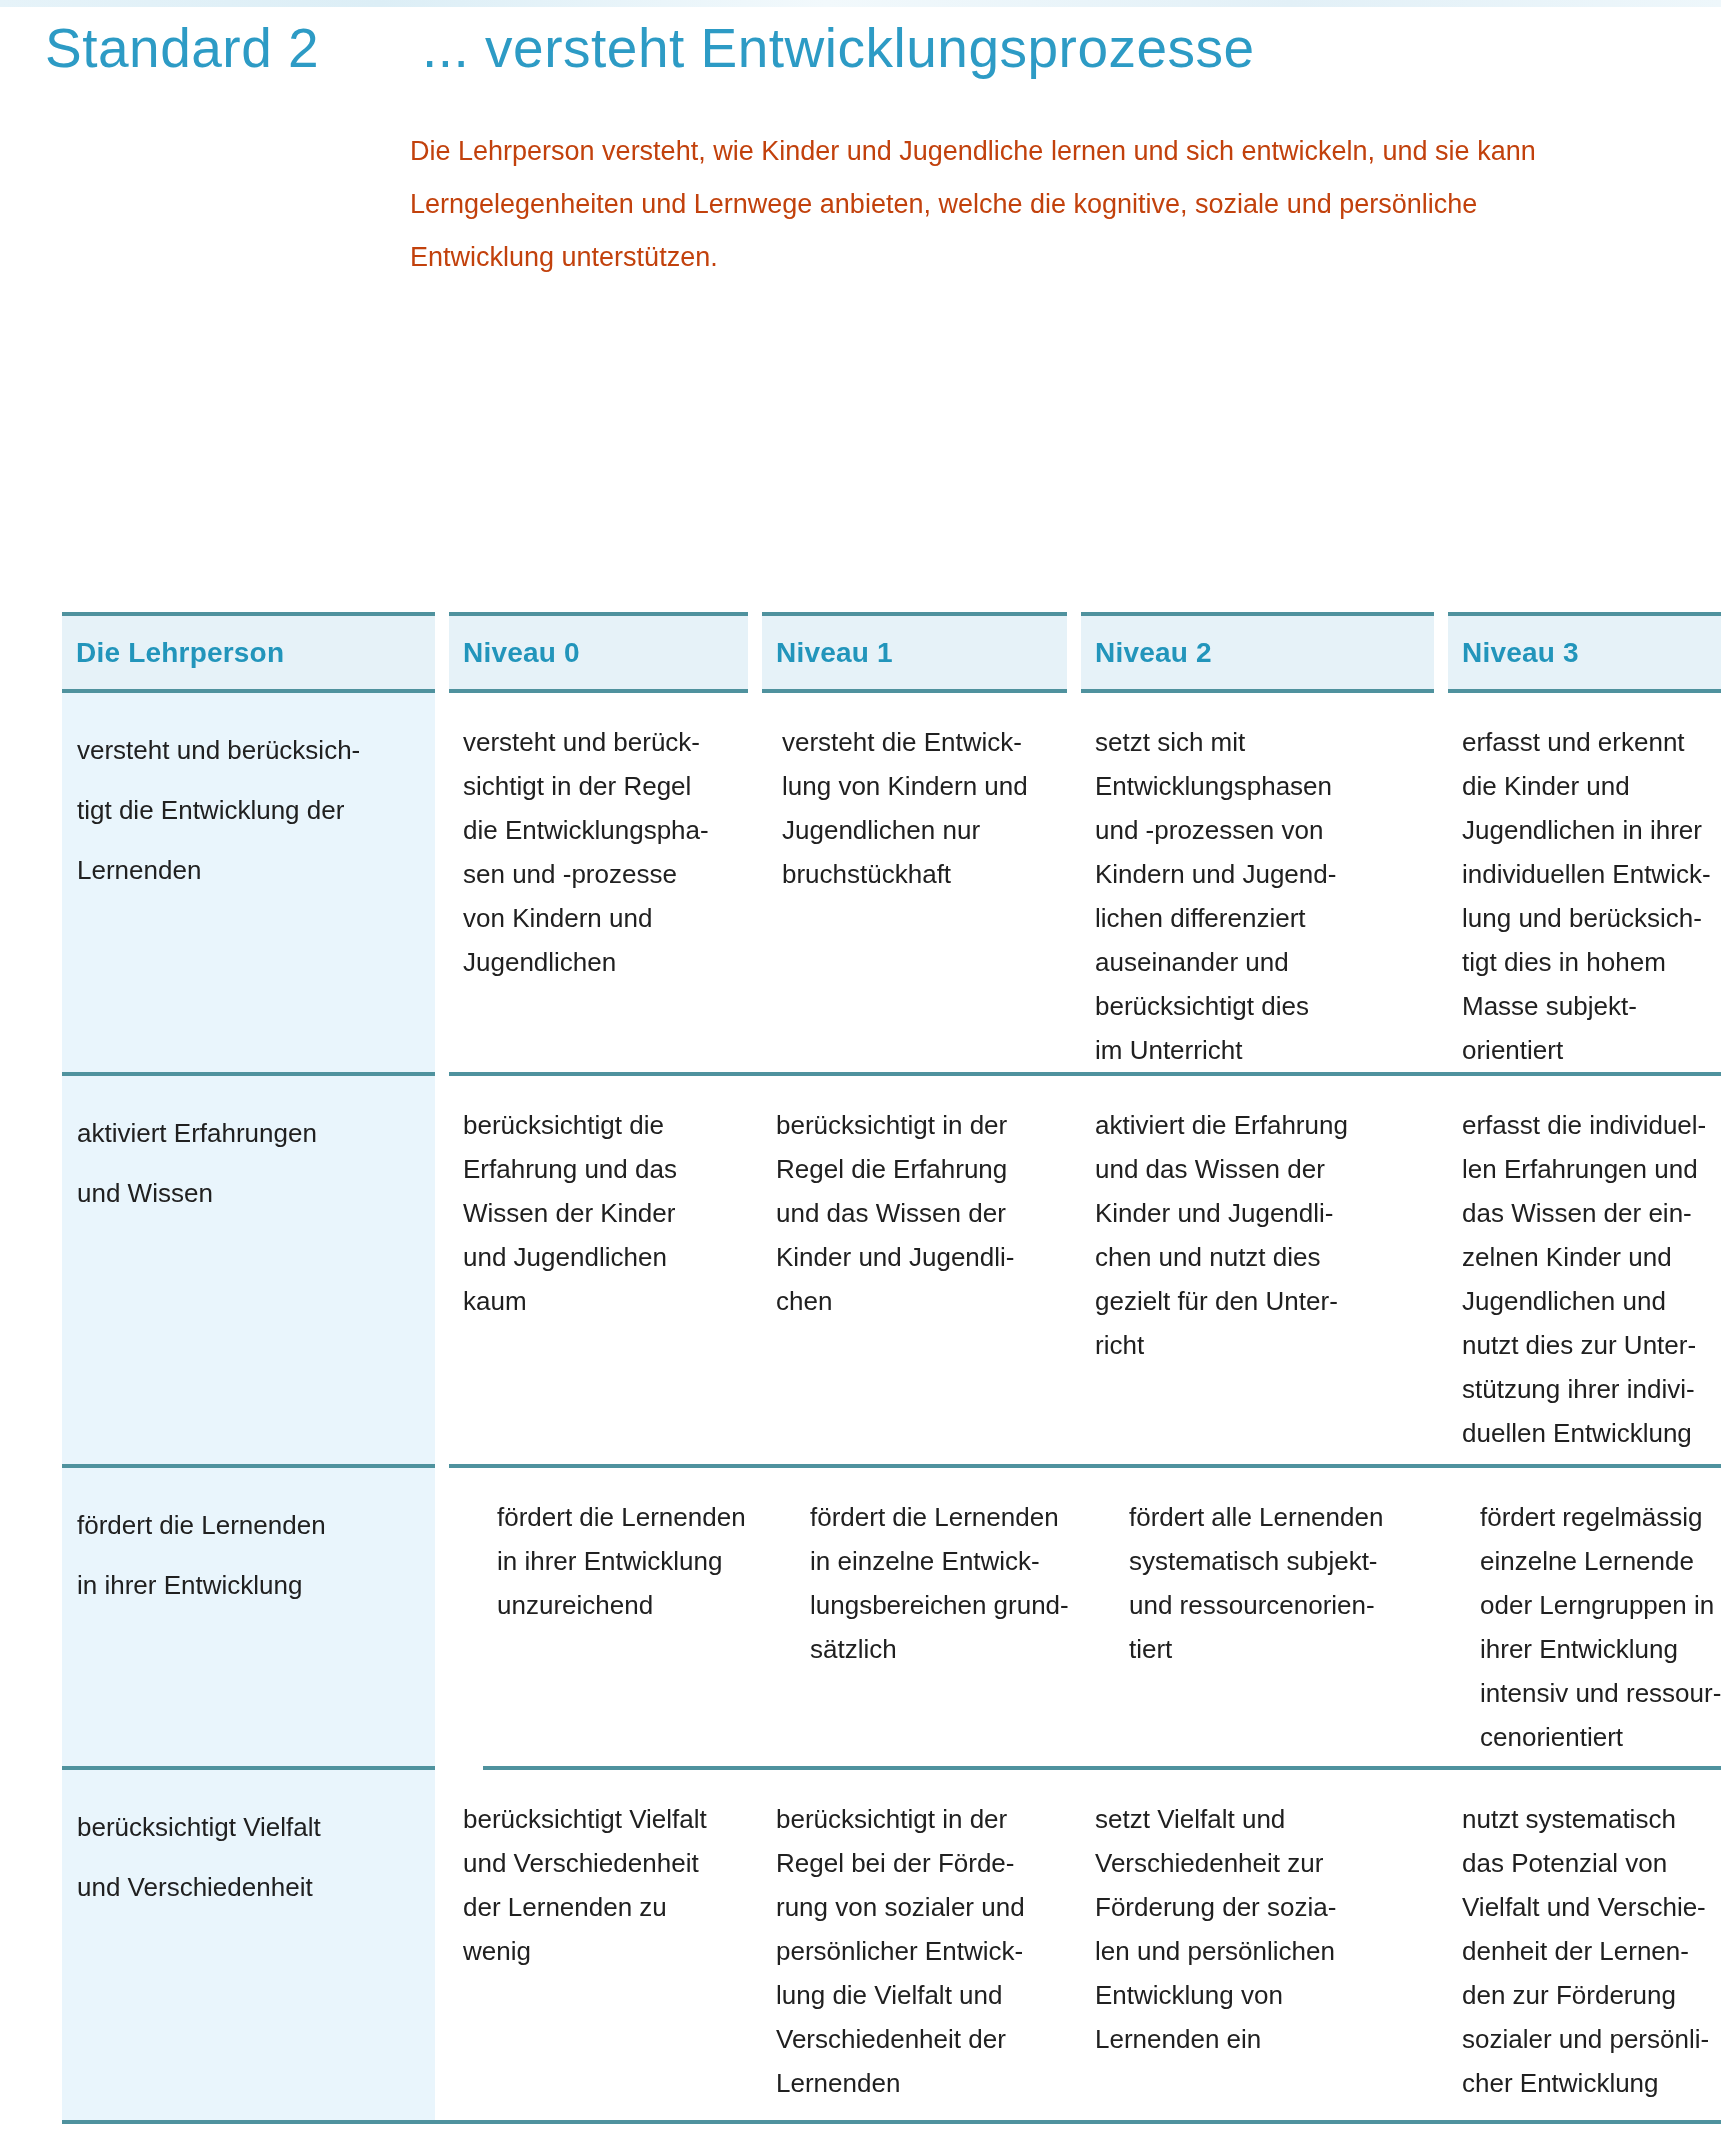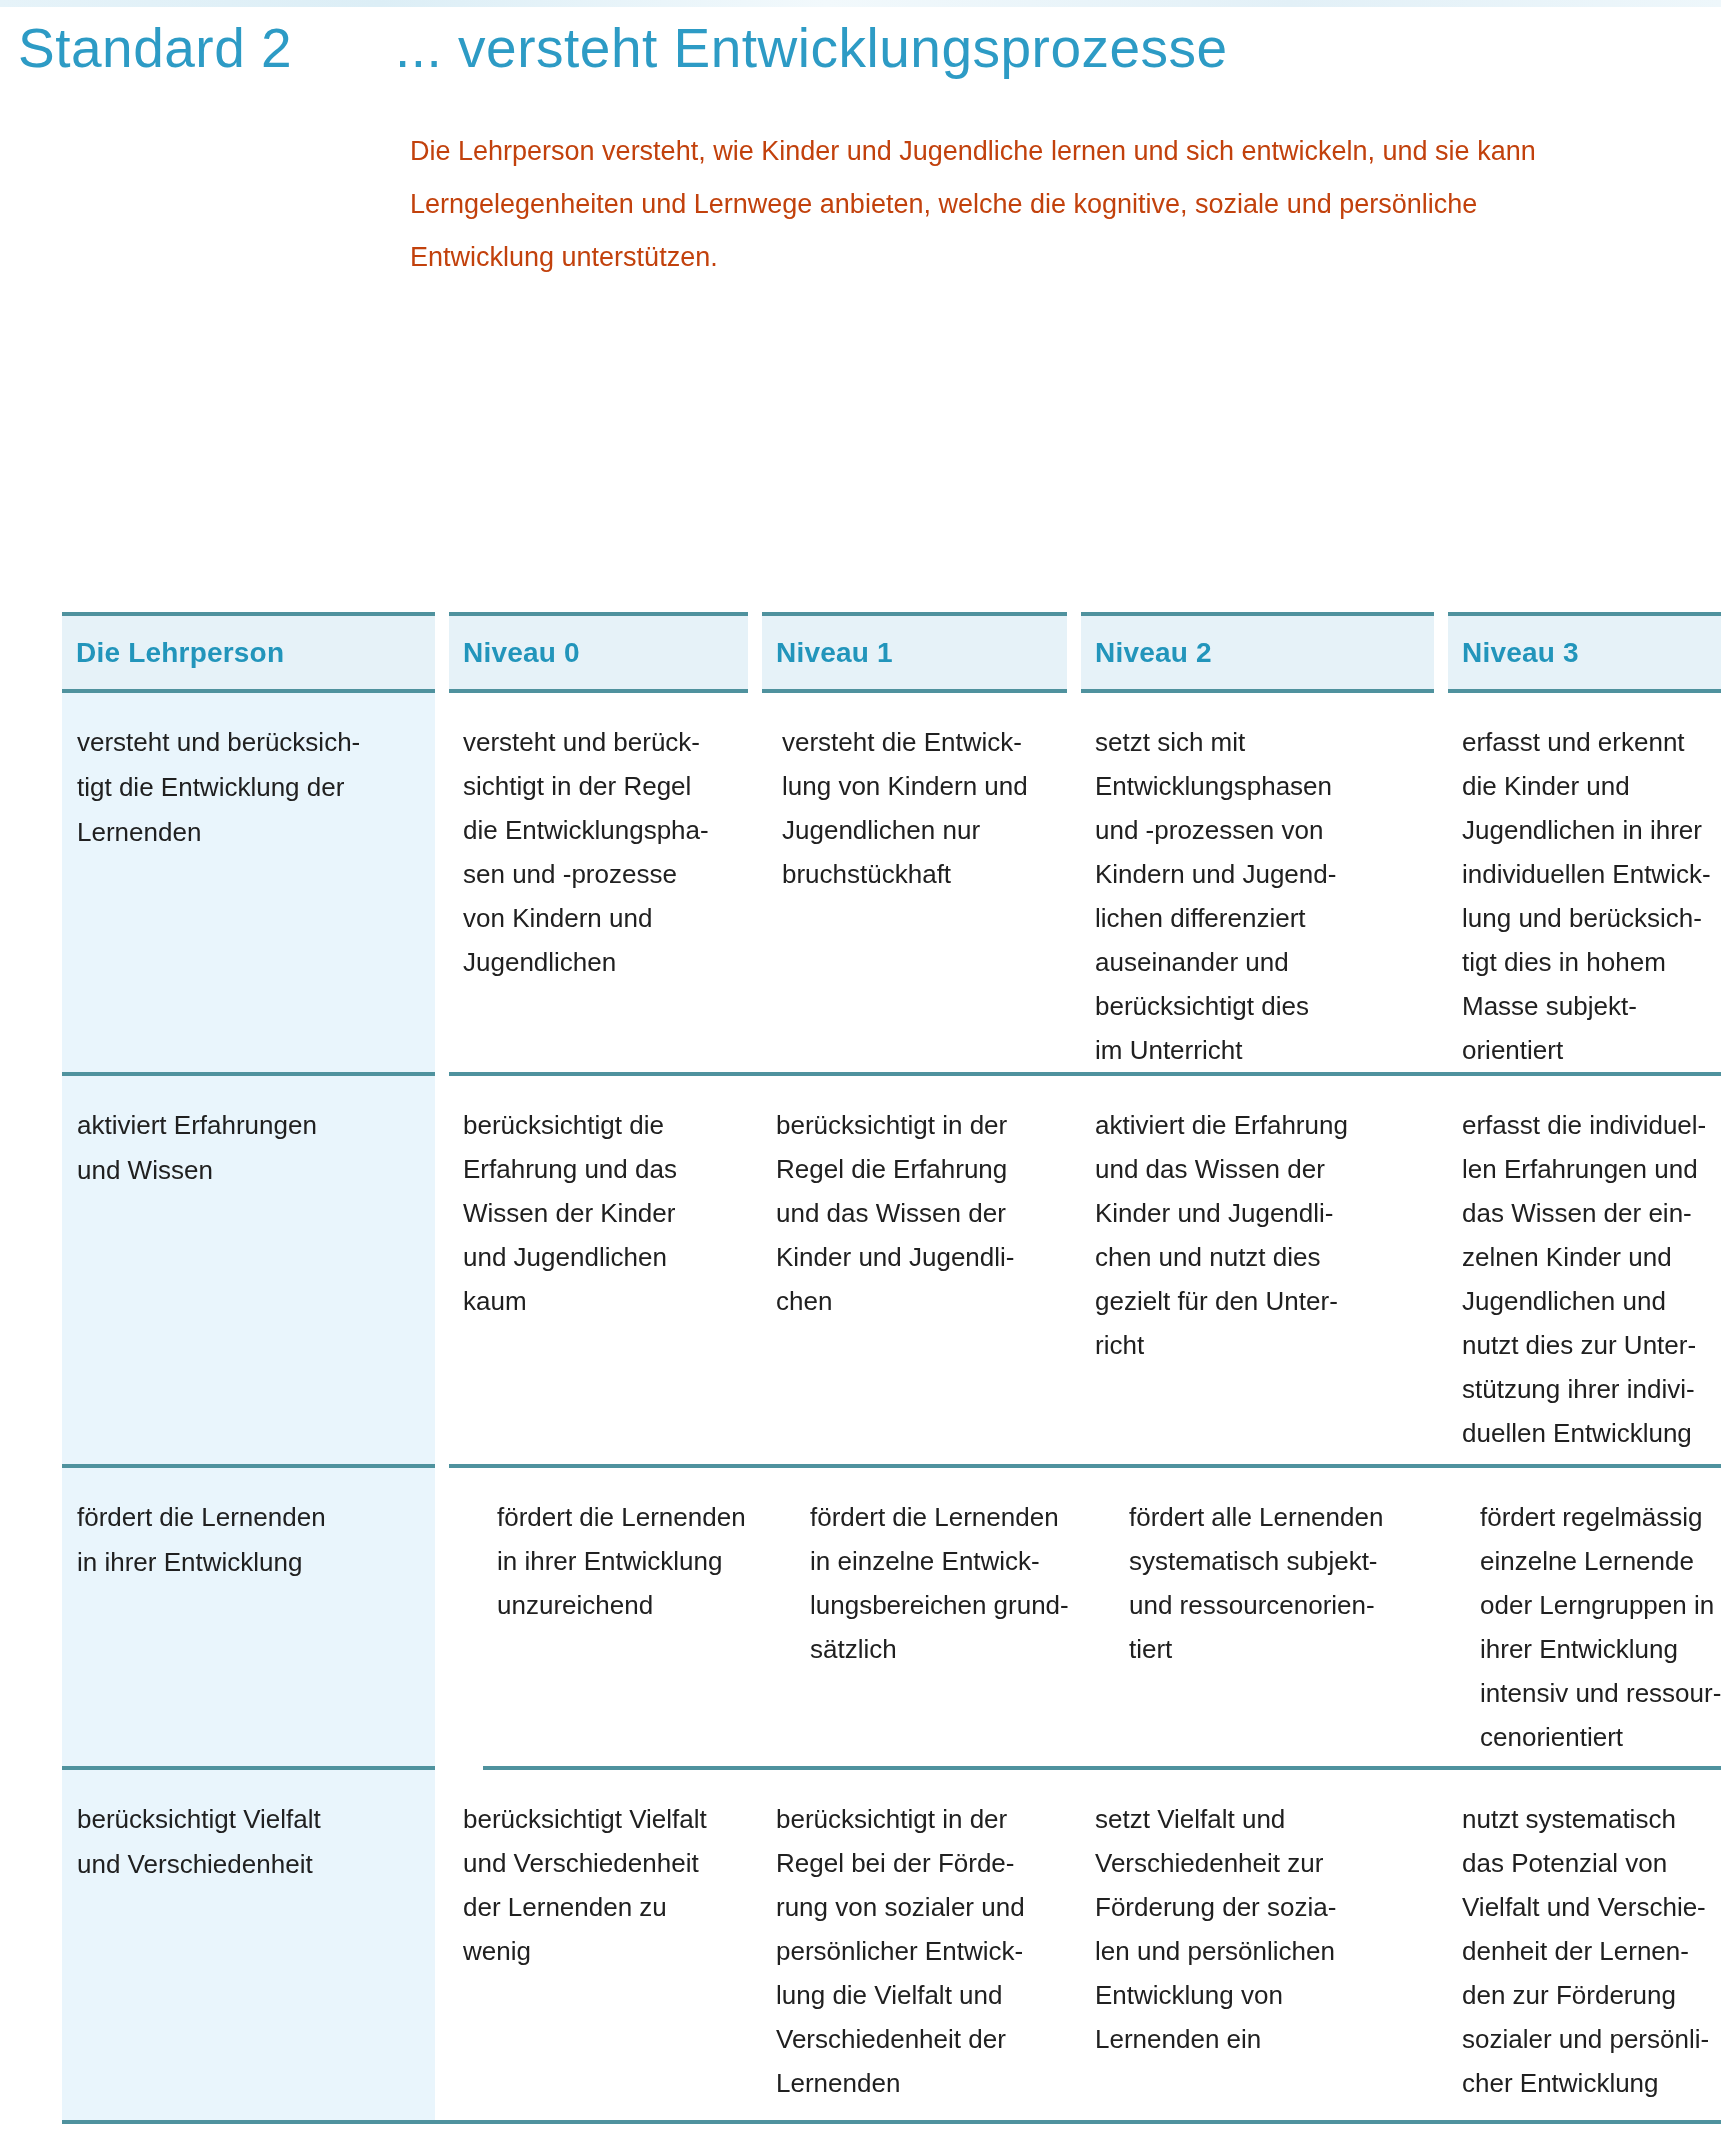--- a/index.html
+++ b/index.html
@@ -5,21 +5,21 @@
   html,body{margin:0;padding:0;}
   body{
     width:1721px;height:2149px;position:relative;background:#ffffff;
     font-family:"Liberation Sans", sans-serif;color:#202020;overflow:hidden;
   }
   .top-strip{
     position:absolute;top:0;left:0;width:1721px;height:7px;
     background:linear-gradient(90deg,#e6f3f9 0%,#dceef6 22%,#f2f9fc 48%,#e2f0f7 75%,#eef7fb 100%);
   }
   .title-row{
-    position:absolute;left:18px;top:16px;display:flex;align-items:flex-start;
+    position:absolute;left:45px;top:16px;display:flex;align-items:flex-start;
     font-size:55px;font-weight:300;color:#2d9bc5;letter-spacing:0.5px;
   }
   .title-left{width:377px;flex:0 0 auto;}
   .intro{
     position:absolute;left:410px;top:125px;width:1204px;
     font-size:27px;line-height:53px;color:#c2410c;white-space:pre-line;
   }
   .table{position:absolute;left:23px;top:612px;width:1669px;margin-left:39px;}
   .header-row{display:flex;gap:14px;}
   .hcell{
@@ -30,21 +30,21 @@
   }
   .c1{width:373px;flex:0 0 auto;}
   .c2{width:299px;flex:0 0 auto;}
   .c3{width:305px;flex:0 0 auto;}
   .c4{width:353px;flex:0 0 auto;}
   .c5{width:337px;flex:0 0 auto;}
   .row{display:flex;gap:14px;align-items:stretch;}
   .crit{
     box-sizing:border-box;width:373px;flex:0 0 auto;background:#e9f5fc;
     border-bottom:4px solid #4f929e;
-    padding:27px 14px 0 15px;font-size:26px;line-height:45px;white-space:pre-line;
+    padding:27px 14px 0 15px;font-size:26px;line-height:60px;white-space:pre-line;
   }
   .levels{
     display:flex;gap:14px;flex:1;border-bottom:4px solid #4f929e;
   }
   .cell{
     box-sizing:border-box;padding:27px 8px 0 14px;
     font-size:26px;line-height:44px;white-space:pre-line;color:#202020;
   }
   .row.r1{min-height:381px;}
   .row.r2{min-height:392px;}

